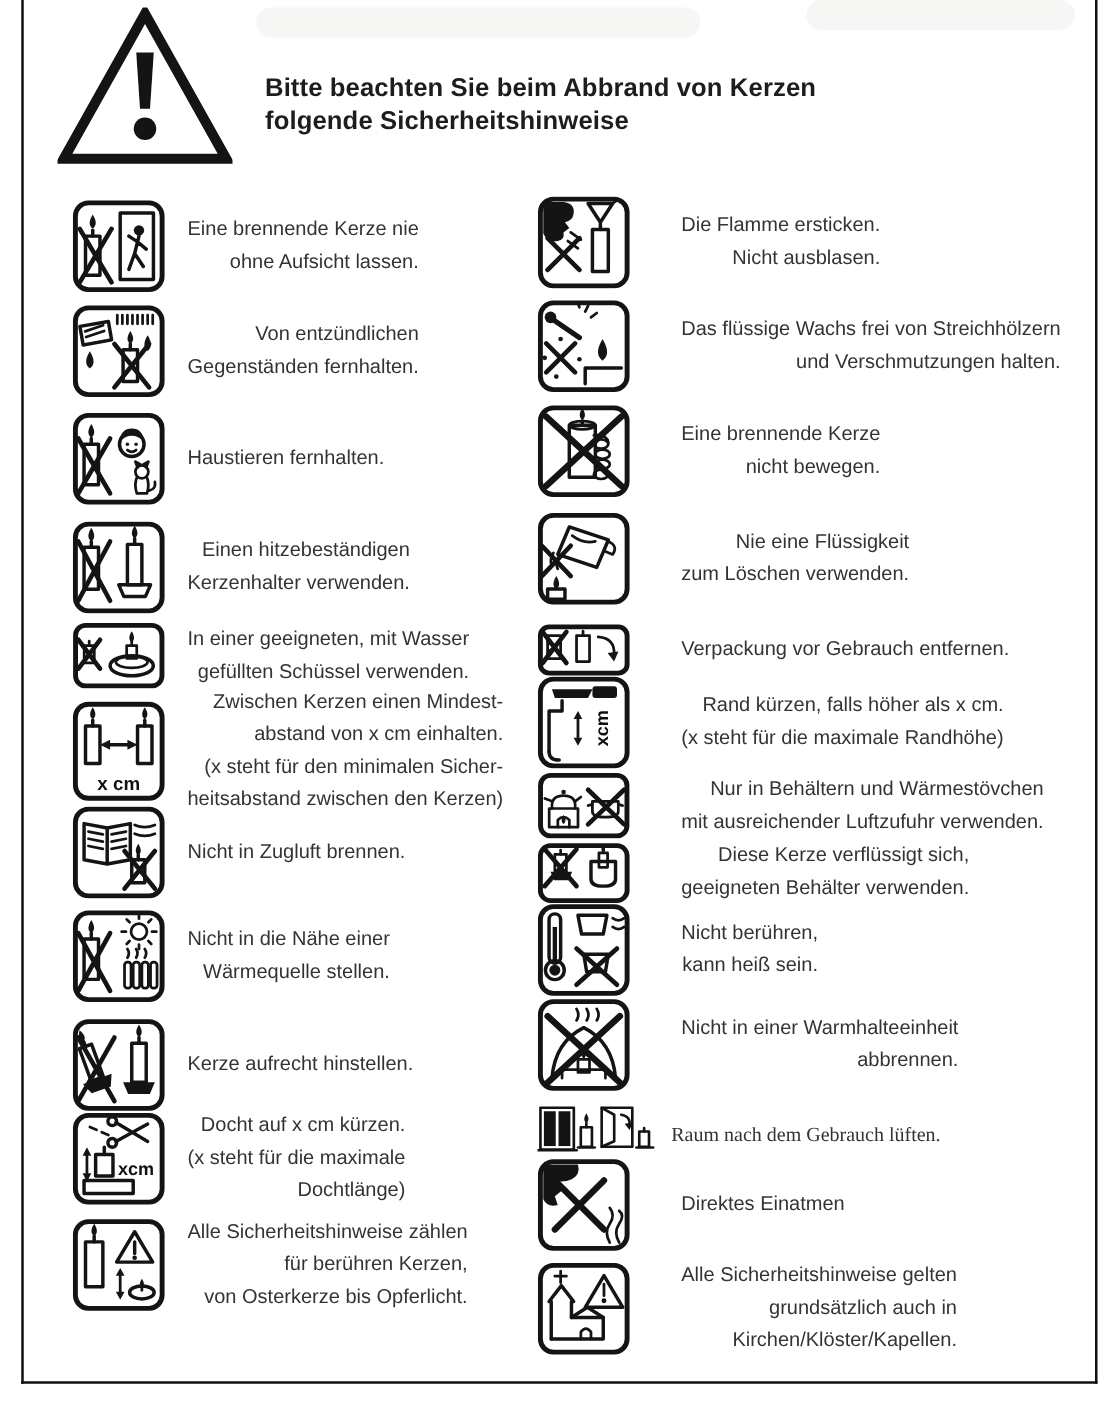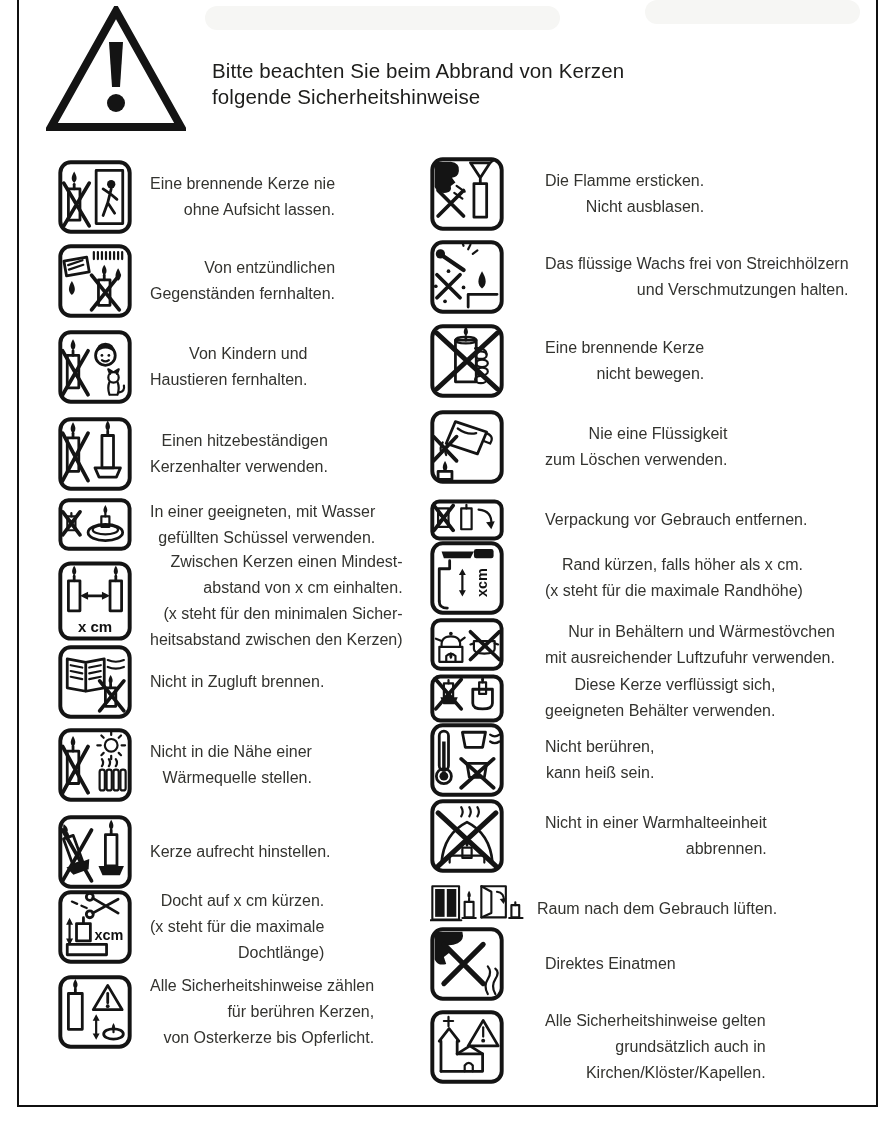--- a/index.html
+++ b/index.html
@@ -6,28 +6,28 @@
   body{
     width:892px;height:1125px;position:relative;background:#ffffff;
     font-family:"Liberation Sans","DejaVu Sans",sans-serif;color:#32322e;overflow:hidden;
   }
   .sheet-border{position:absolute;left:17px;top:0;width:857px;height:1105px;
     border-left:2px solid #101010;border-right:2px solid #101010;border-bottom:2px solid #101010;}
   .smudge{position:absolute;background:#f6f6f4;border-radius:12px;}
   .smudge.s1{left:205px;top:6px;width:355px;height:24px;}
   .smudge.s2{left:645px;top:0px;width:215px;height:24px;}
   .hdr-triangle{position:absolute;left:46px;top:6px;}
-  .title{position:absolute;left:212px;top:58px;font-size:20.5px;font-weight:normal;
+  .title{position:absolute;left:212px;top:58px;font-size:20.5px;font-weight:bold;
     line-height:26px;color:#1d1d1b;letter-spacing:.1px;}
   .row{position:absolute;display:flex;align-items:center;}
   .row .pic{display:block;flex:0 0 auto;}
   .row .txt{font-size:16px;line-height:26px;color:#33332f;text-align:right;}
   .left-col .txt{margin-left:18px;}
   .right-col .txt{margin-left:41px;}
-  .right-col.wide .txt{margin-left:11px;}
+  .right-col.wide .txt{margin-left:11px;font-family:Liberation Serif, serif;}
   
   .bx{fill:#ffffff;stroke:#141414;stroke-width:3.4;}
   .a{fill:none;stroke:#141414;stroke-width:2.4;stroke-linecap:round;stroke-linejoin:round;}
   .a2{fill:none;stroke:#141414;stroke-width:1.9;stroke-linecap:round;stroke-linejoin:round;}
   .f{fill:#141414;stroke:none;}
   .x{fill:none;stroke:#141414;stroke-width:3.2;stroke-linecap:round;}
   .xt{stroke-width:4.4;}
   .lbl{font-family:"Liberation Sans","DejaVu Sans",sans-serif;font-weight:bold;fill:#111;}
 </style>
 </head>
@@ -94,21 +94,20 @@
     <path class="x" d="M4 18L26 56M26 18L4 56"></path>
     <circle class="a" cx="41" cy="22" r="8.5"></circle>
     <path class="f" d="M32.5 20q1-9 8.5-9t8.5 9q-4-4-8.5-4t-8.5 4Z"></path>
     <circle class="f" cx="38" cy="22" r="1.2"></circle>
       <circle class="f" cx="44" cy="22" r="1.2"></circle>
     <path class="a2" d="M38 26q3 2.4 6 0"></path>
     <circle class="a2" cx="48" cy="41" r="4.5"></circle>
     <path class="a2" d="M45 38l-1.5-4 3.5 2M51 38l1.5-4-3.5 2M44.5 45q-2 5 0 11M51.5 45q2 5 0 11M44.5 56h7M53 54q5-1 4-6"></path>
   </svg>
   <div class="txt">
-    <div>Von Kindern und</div>
     <div>Haustieren fernhalten.</div>
   </div>
 </div>
 
 <div class="row left-col" style="left:58px;top:417px">
   <svg class="pic" width="74" height="74" viewBox="0 0 64 64">
     <rect class="bx" x="2" y="2" width="60" height="60" rx="9"></rect>
     <rect class="a" x="8" y="18" width="10" height="29"></rect>
       <path class="a" d="M13 18v-4"></path>
     <path class="f" d="M13 4.5c-2.7 4.4-2.7 7.3 0 9.5c2.7-2.2 2.7-5.1 0-9.5Z"></path>

